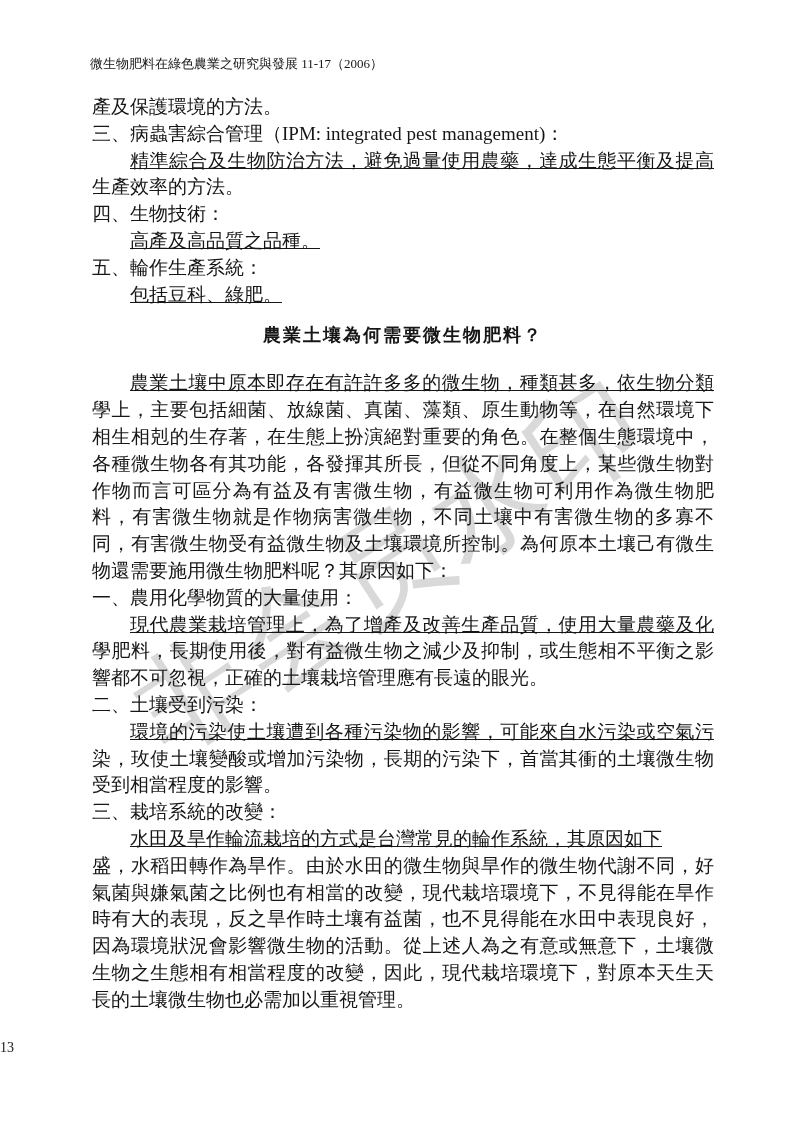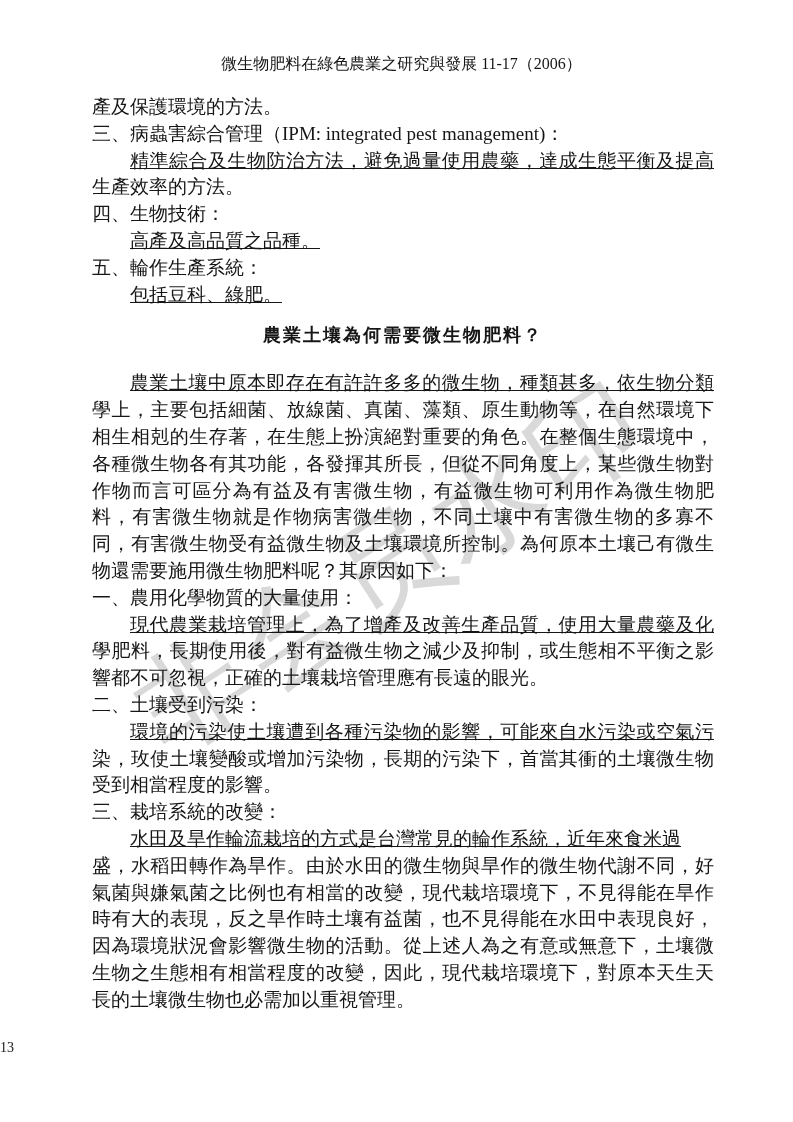--- a/index.html
+++ b/index.html
@@ -30,22 +30,22 @@
     transform-origin: 50% 50%;
     z-index: 0;
     font-family: "DejaVu Sans", sans-serif;
     user-select: none;
   }
   .page-header {
     position: absolute;
     top: 55px;
     left: 90px;
     width: 623px;
-    text-align: center;
-    font-size: 16px;
+    text-align: left;
+    font-size: 13px;
     line-height: 18px;
     z-index: 1;
   }
   .body-text {
     position: absolute;
     left: 86px;
     top: 94px;
     width: 622px;
     font-size: 19px;
     z-index: 1;
@@ -116,21 +116,21 @@
     <div class="line">物還需要施用微生物肥料呢？其原因如下：</div>
     <div class="line">一、農用化學物質的大量使用：</div>
     <div class="line indent fill">現代農業栽培管理上，為了增產及改善生產品質，使用大量農藥及化</div>
     <div class="line fill">學肥料，長期使用後，對有益微生物之減少及抑制，或生態相不平衡之影</div>
     <div class="line">響都不可忽視，正確的土壤栽培管理應有長遠的眼光。</div>
     <div class="line">二、土壤受到污染：</div>
     <div class="line indent fill">環境的污染使土壤遭到各種污染物的影響，可能來自水污染或空氣污</div>
     <div class="line fill">染，玫使土壤變酸或增加污染物，長期的污染下，首當其衝的土壤微生物</div>
     <div class="line">受到相當程度的影響。</div>
     <div class="line">三、栽培系統的改變：</div>
-    <div class="line indent">水田及旱作輪流栽培的方式是台灣常見的輪作系統，近年來食米過</div>
+    <div class="line indent">水田及旱作輪流栽培的方式是台灣常見的輪作系統，其原因如下</div>
     <div class="line fill">盛，水稻田轉作為旱作。由於水田的微生物與旱作的微生物代謝不同，好</div>
     <div class="line fill">氣菌與嫌氣菌之比例也有相當的改變，現代栽培環境下，不見得能在旱作</div>
     <div class="line fill">時有大的表現，反之旱作時土壤有益菌，也不見得能在水田中表現良好，</div>
     <div class="line fill">因為環境狀況會影響微生物的活動。從上述人為之有意或無意下，土壤微</div>
     <div class="line fill">生物之生態相有相當程度的改變，因此，現代栽培環境下，對原本天生天</div>
     <div class="line">長的土壤微生物也必需加以重視管理。</div>
   </div>
 
   <div class="page-footer">
     <span>13</span>

